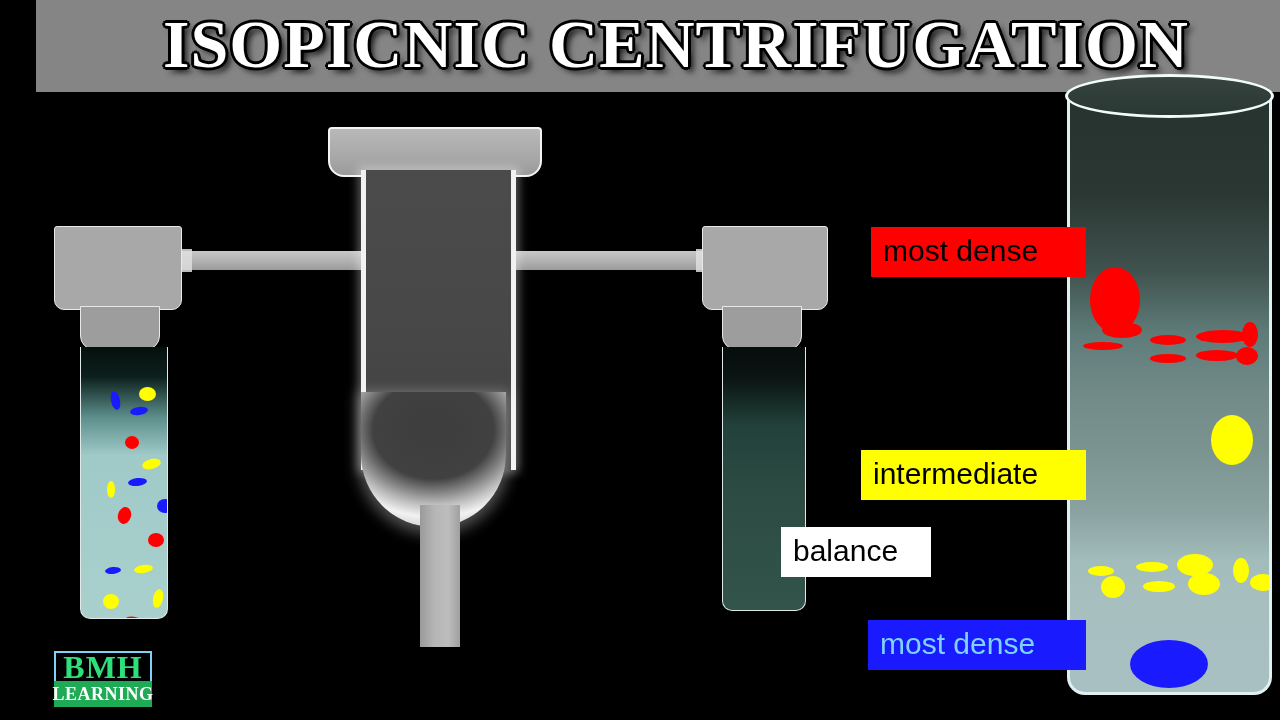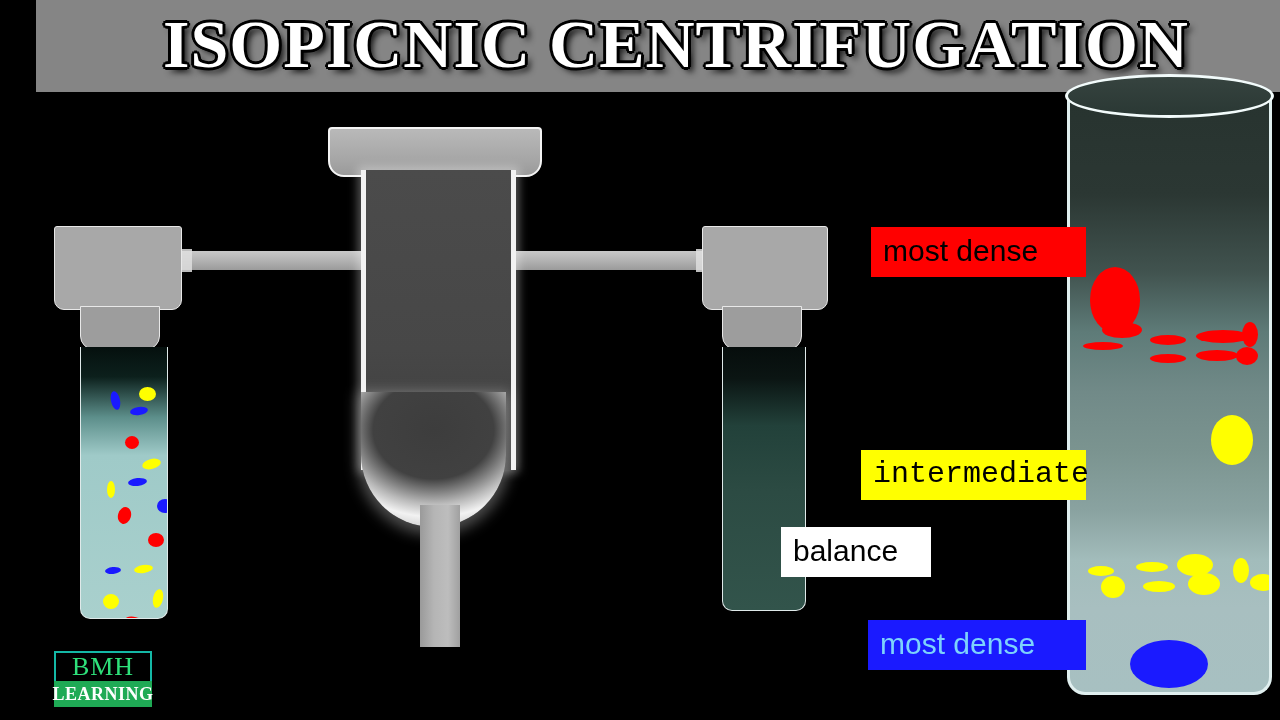--- a/index.html
+++ b/index.html
@@ -67,23 +67,23 @@
   .blob{position:absolute;border-radius:50%;}
 
   
   .dlabel{position:absolute;color:#000;font-size:30px;line-height:1;
           font-family:"Liberation Sans",sans-serif;
           padding:9px 10px 11px 12px;white-space:nowrap;}
 
   
   .logo{position:absolute;left:18px;top:651px;width:100px;height:58px;}
   .logo-top{position:absolute;left:0;top:0;width:98px;height:32px;background:#000;
-            border:2px solid #14b8a6;box-sizing:border-box;
+            border:2px solid #7dd3fc;box-sizing:border-box;
             display:flex;align-items:center;justify-content:center;
-            font-family:"Liberation Serif",serif;font-weight:normal;font-size:26px;
+            font-family:"Liberation Serif",serif;font-weight:bold;font-size:32px;
             color:#2ee07a;letter-spacing:1px;}
   .logo-bottom{position:absolute;left:0;top:30px;width:98px;height:26px;background:#1faa55;
             border:2px solid #1faa55;box-sizing:border-box;
             display:flex;align-items:center;justify-content:center;
             font-family:"Liberation Serif",serif;font-weight:bold;font-size:18px;
             color:#ffffff;letter-spacing:.5px;}
 </style>
 </head>
 <body>
 
@@ -147,21 +147,21 @@
       <div class="blob" style="left: 163px; top: 466px; width: 16px; height: 25px; background: rgb(255, 255, 0); transform: rotate(0deg);"></div>
       <div class="blob" style="left: 180px; top: 482px; width: 26px; height: 17px; background: rgb(255, 255, 0); transform: rotate(0deg);"></div>
       <div class="blob" style="left: 60px; top: 548px; width: 78px; height: 48px; background: rgb(26, 26, 255); transform: rotate(0deg);"></div>
       <div class="blob" style="left: 85px; top: 600px; width: 54px; height: 24px; background: rgb(26, 26, 255); transform: rotate(0deg);"></div>
       <div class="blob" style="left: 168px; top: 600px; width: 18px; height: 10px; background: rgb(26, 26, 255); transform: rotate(0deg);"></div>
     </div>
   <div class="big-tube-rim"></div>
 
   <div id="labels">
       <div class="dlabel" style="left: 835px; top: 227px; width: 193px; background: rgb(255, 0, 0); color: rgb(0, 0, 0);">most dense</div>
-      <div class="dlabel" style="left: 825px; top: 450px; width: 203px; background: rgb(255, 255, 0); color: rgb(0, 0, 0); font-family: Liberation Mono, monospace;">intermediate</div>
+      <div class="dlabel" style="left: 825px; top: 450px; width: 203px; background: rgb(255, 255, 0); color: rgb(0, 0, 0);">intermediate</div>
       <div class="dlabel" style="left: 745px; top: 527px; width: 128px; background: rgb(255, 255, 255); color: rgb(0, 0, 0);">balance</div>
       <div class="dlabel" style="left: 832px; top: 620px; width: 196px; background: rgb(26, 26, 255); color: #7dd3fc;">most dense</div>
     </div>
 
   <div class="logo">
     <div class="logo-top">BMH</div>
     <div class="logo-bottom">LEARNING</div>
   </div>
 
 </div>

